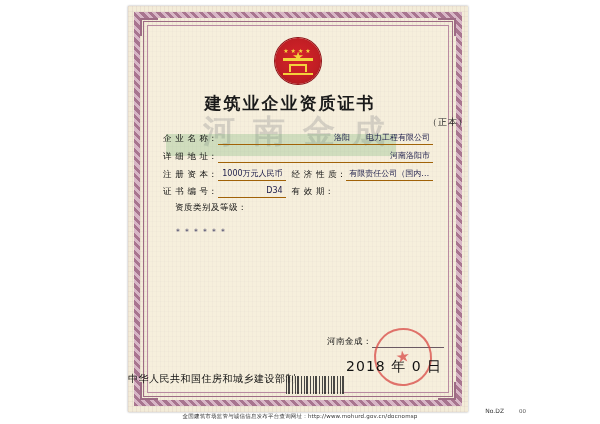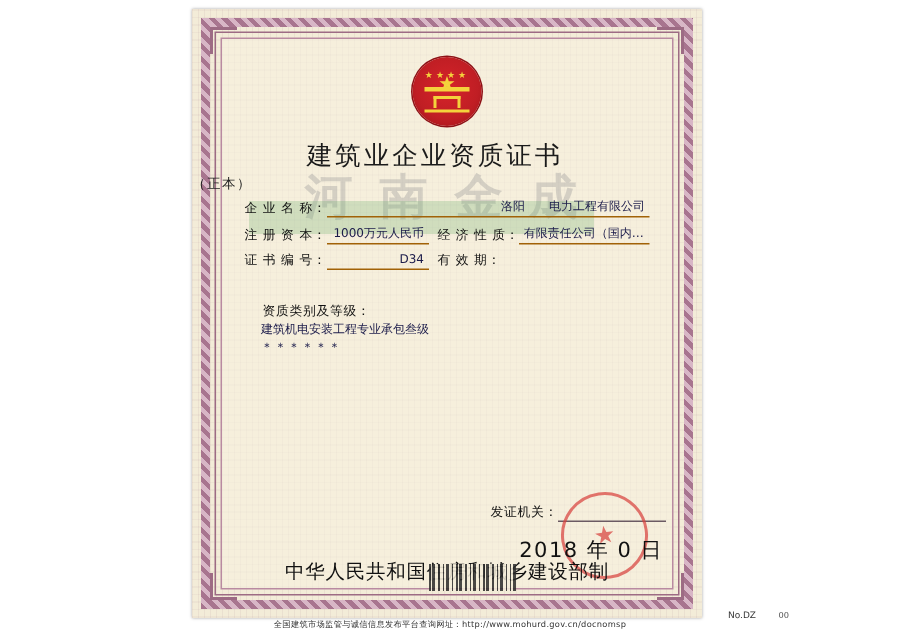--- a/index.html
+++ b/index.html
@@ -136,30 +136,30 @@
 
   
   .cert-title {
     position: absolute;
     left: 0;
     right: 16px;
     top: 86px;
     text-align: center;
     font-family: "DejaVu Sans", "Liberation Sans", sans-serif;
     font-size: 17px;
-    font-weight: normal;
+    font-weight: bold;
     letter-spacing: 2px;
     color: #1a1a1a;
   }
   .cert-subtitle {
     position: absolute;
     left: 0;
     right: 0;
     top: 110px;
-    text-align: left;
+    text-align: right;
     font-size: 9px;
     color: #222;
     letter-spacing: 1px;
   }
 
   
   .fields {
     position: absolute;
     left: 35px;
     top: 126px;
@@ -243,22 +243,21 @@
     top: 352px;
     font-size: 14px;
     color: #111;
     letter-spacing: 1px;
   }
   .ministry {
     position: absolute;
     left: 0;
     right: 0;
     top: 366px;
-    text-align: center;
-    font-size: 13px;
+    font-size: 10px;
     color: #111;
     letter-spacing: 0.5px;
   }
 
   
   .seal {
     position: absolute;
     right: 36px;
     top: 322px;
     width: 54px;
@@ -367,44 +366,47 @@
     <div class="cert-title">建筑业企业资质证书</div>
     <div class="cert-subtitle">（正本）</div>
 
     <div class="fields">
 
       <div class="row">
         <span class="lbl">企 业 名 称：</span>
         <span class="val grow2">洛阳　　电力工程有限公司</span>
       </div>
 
+      <div class="row">
+        <span class="lbl">详 细 地 址：</span>
+        <span class="val grow2">河南洛阳市</span>
+      </div>
 
 
       <div class="row">
         <span class="lbl">注 册 资 本：</span>
         <span class="val short">1000万元人民币</span>
         <span class="gap"></span>
         <span class="lbl">经 济 性 质：</span>
         <span class="val grow2">有限责任公司（国内合资）</span>
       </div>
 
       <div class="row">
         <span class="lbl">证 书 编 号：</span>
         <span class="val short">D34</span>
         <span class="gap"></span>
         <span class="lbl">有 效 期：</span>
       </div>
 
     </div>
 
     <div class="scope-title">资质类别及等级：</div>
-    <div class="scope-body">建筑机电安装工程专业承包叁级</div>
     <div class="scope-dots">＊＊＊＊＊＊</div>
 
-    <div class="issuer-label">发证机关：</div>
+    <div class="issuer-label">河南金成：</div>
     <div class="issuer-line"></div>
     <div class="seal">
       <div class="seal-star">★</div>
     </div>
     <div class="date-line">2018 年 0   日</div>
     <div class="ministry">中华人民共和国住房和城乡建设部制</div>
 
     <div class="barcode"></div>
   </div>
 

